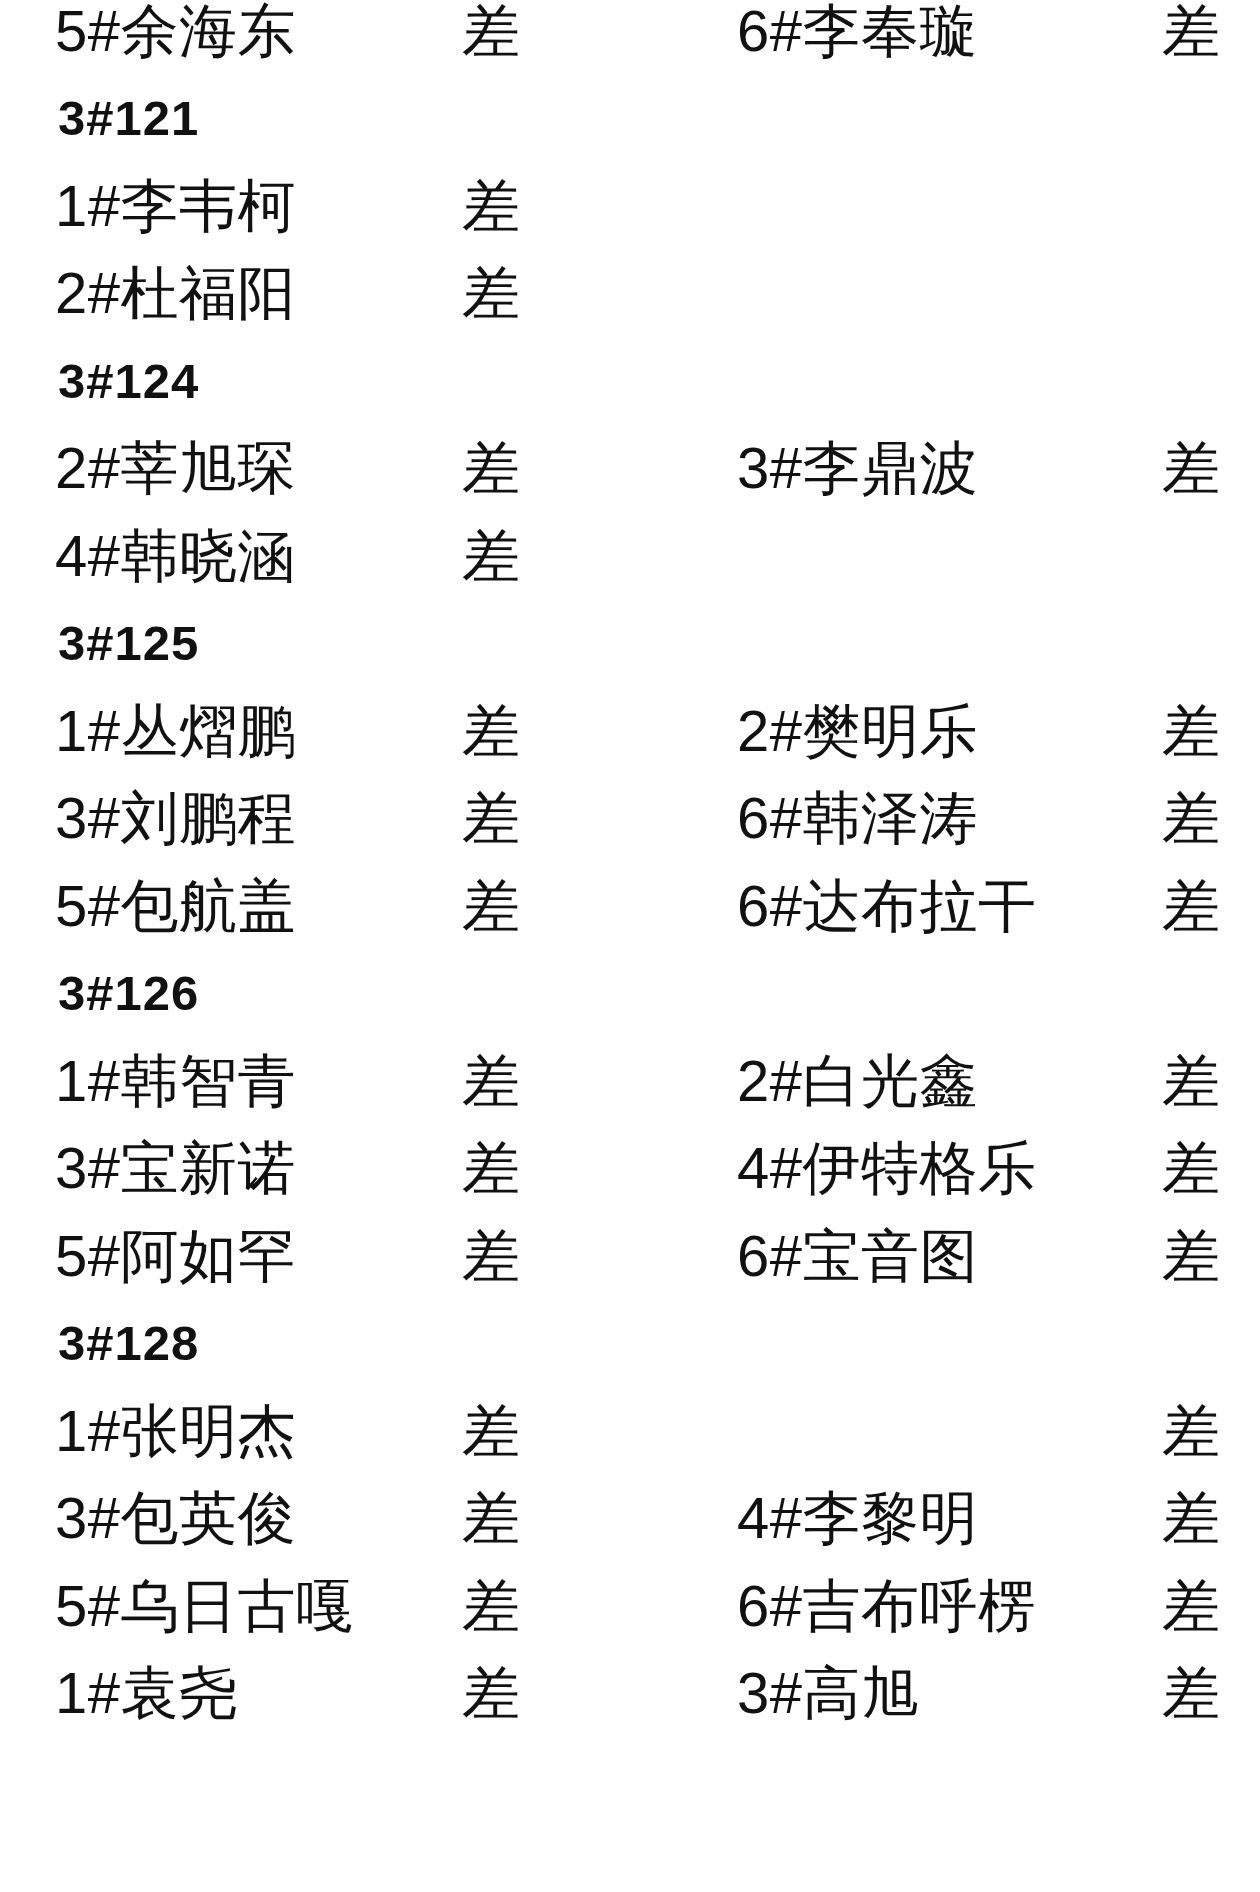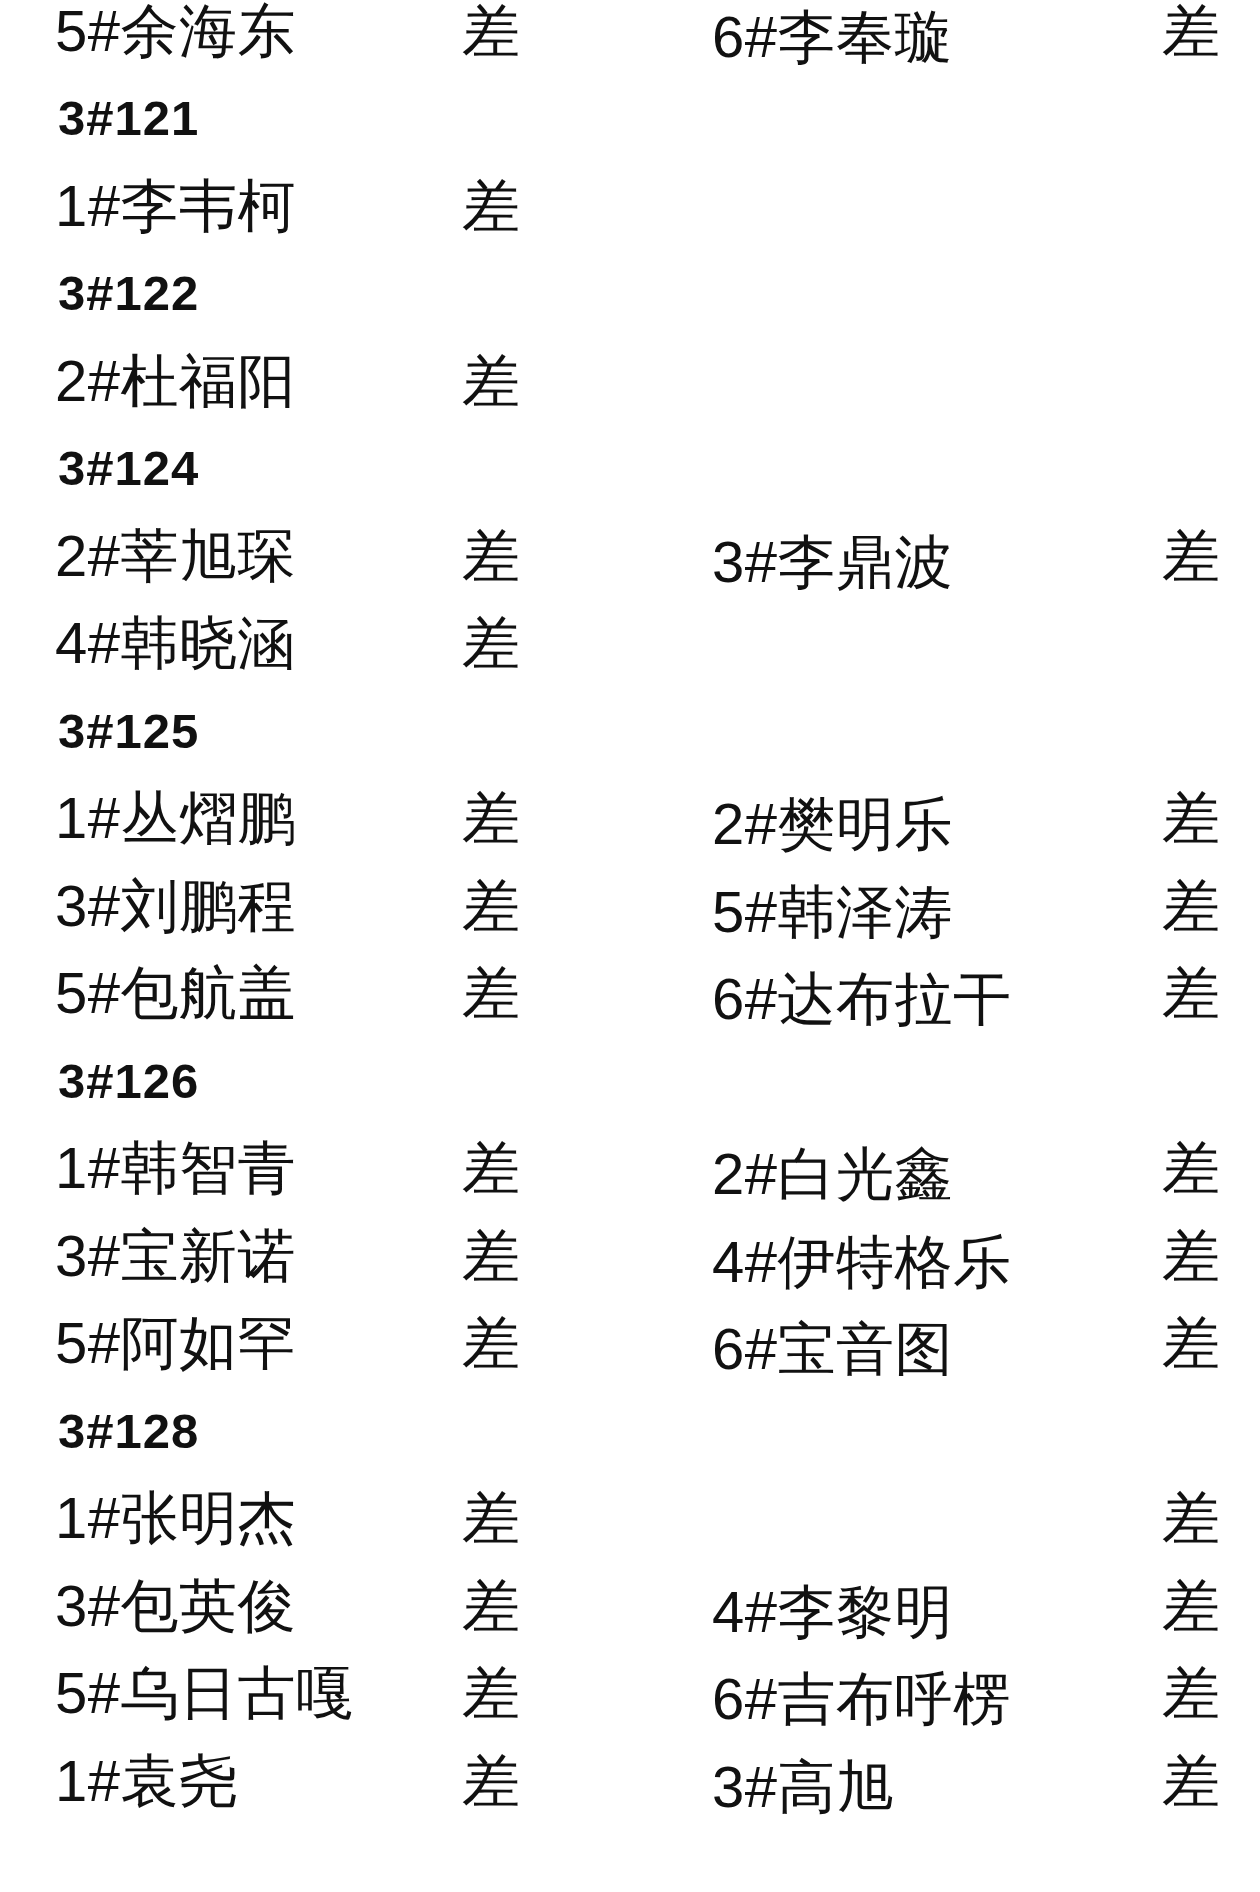--- a/index.html
+++ b/index.html
@@ -28,21 +28,21 @@
     top: 50%;
     transform: translateY(-50%);
     font-size: 58px;
     font-weight: 400;
     letter-spacing: 0.5px;
     white-space: nowrap;
     line-height: 1;
   }
   .lname  { left: 55px;  }
   .lgrade { left: 462px; }
-  .rname  { left: 712px; margin-top: 6px; }
+  .rname  { left: 737px; }
   .rgrade { left: 1162px;}
   .header .htext {
     position: absolute;
     left: 52px;
     top: 50%;
     transform: translateY(-50%);
     font-size: 49px;
     font-weight: 700;
     letter-spacing: 1px;
     white-space: nowrap;
@@ -65,23 +65,20 @@
     <span class="htext">3#121</span>
   </div>
 
   <div class="block row">
     <span class="cell lname">1#李韦柯</span>
     <span class="cell lgrade">差</span>
     <span class="cell rname"></span>
     <span class="cell rgrade"></span>
   </div>
 
-  <div class="block header">
-    <span class="htext">3#122</span>
-  </div>
 
   <div class="block row">
     <span class="cell lname">2#杜福阳</span>
     <span class="cell lgrade">差</span>
     <span class="cell rname"></span>
     <span class="cell rgrade"></span>
   </div>
 
   <div class="block header">
     <span class="htext">3#124</span>
@@ -108,21 +105,21 @@
   <div class="block row">
     <span class="cell lname">1#丛熠鹏</span>
     <span class="cell lgrade">差</span>
     <span class="cell rname">2#樊明乐</span>
     <span class="cell rgrade">差</span>
   </div>
 
   <div class="block row">
     <span class="cell lname">3#刘鹏程</span>
     <span class="cell lgrade">差</span>
-    <span class="cell rname">5#韩泽涛</span>
+    <span class="cell rname">6#韩泽涛</span>
     <span class="cell rgrade">差</span>
   </div>
 
   <div class="block row">
     <span class="cell lname">5#包航盖</span>
     <span class="cell lgrade">差</span>
     <span class="cell rname">6#达布拉干</span>
     <span class="cell rgrade">差</span>
   </div>
 

